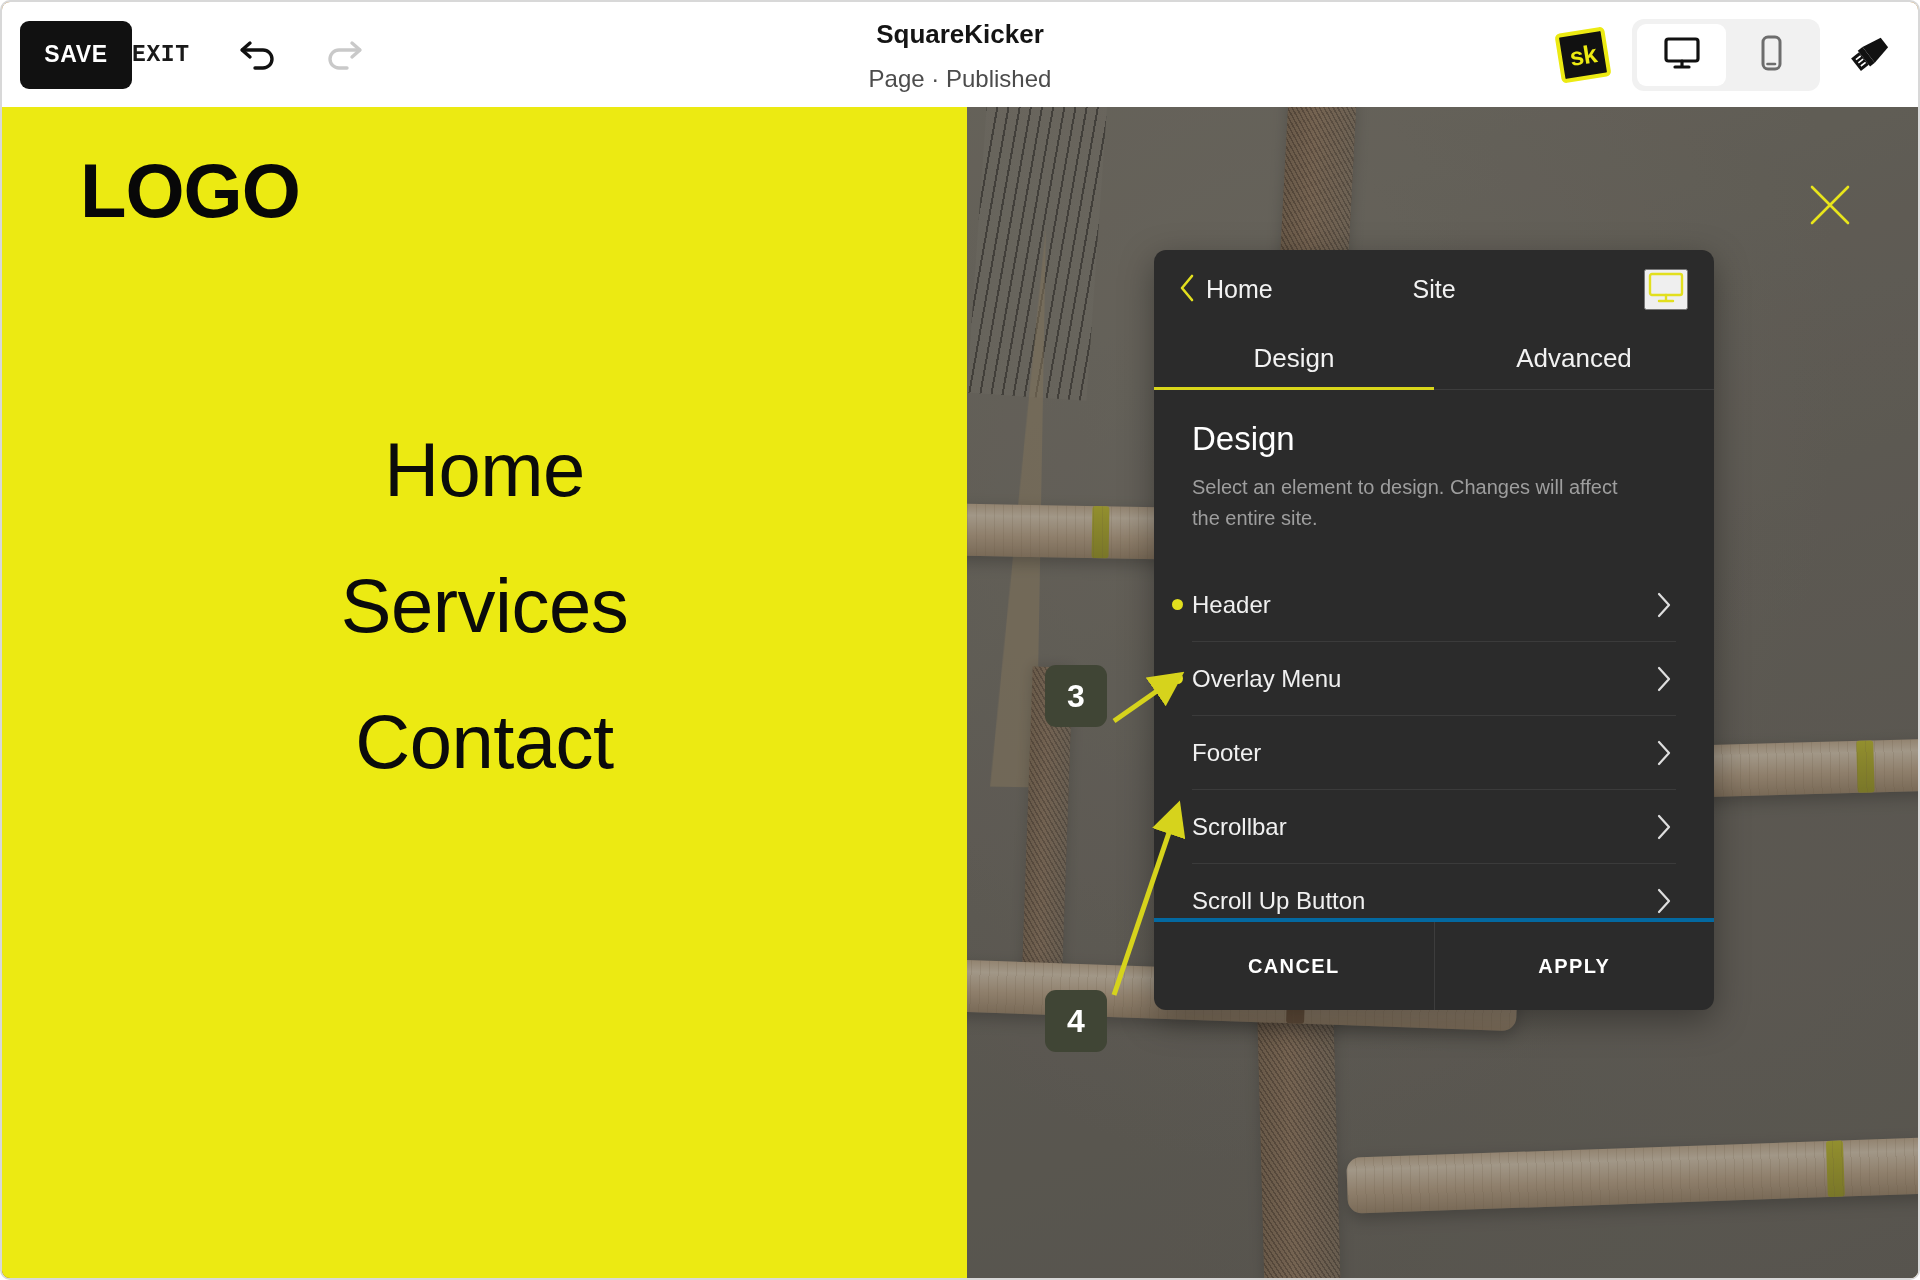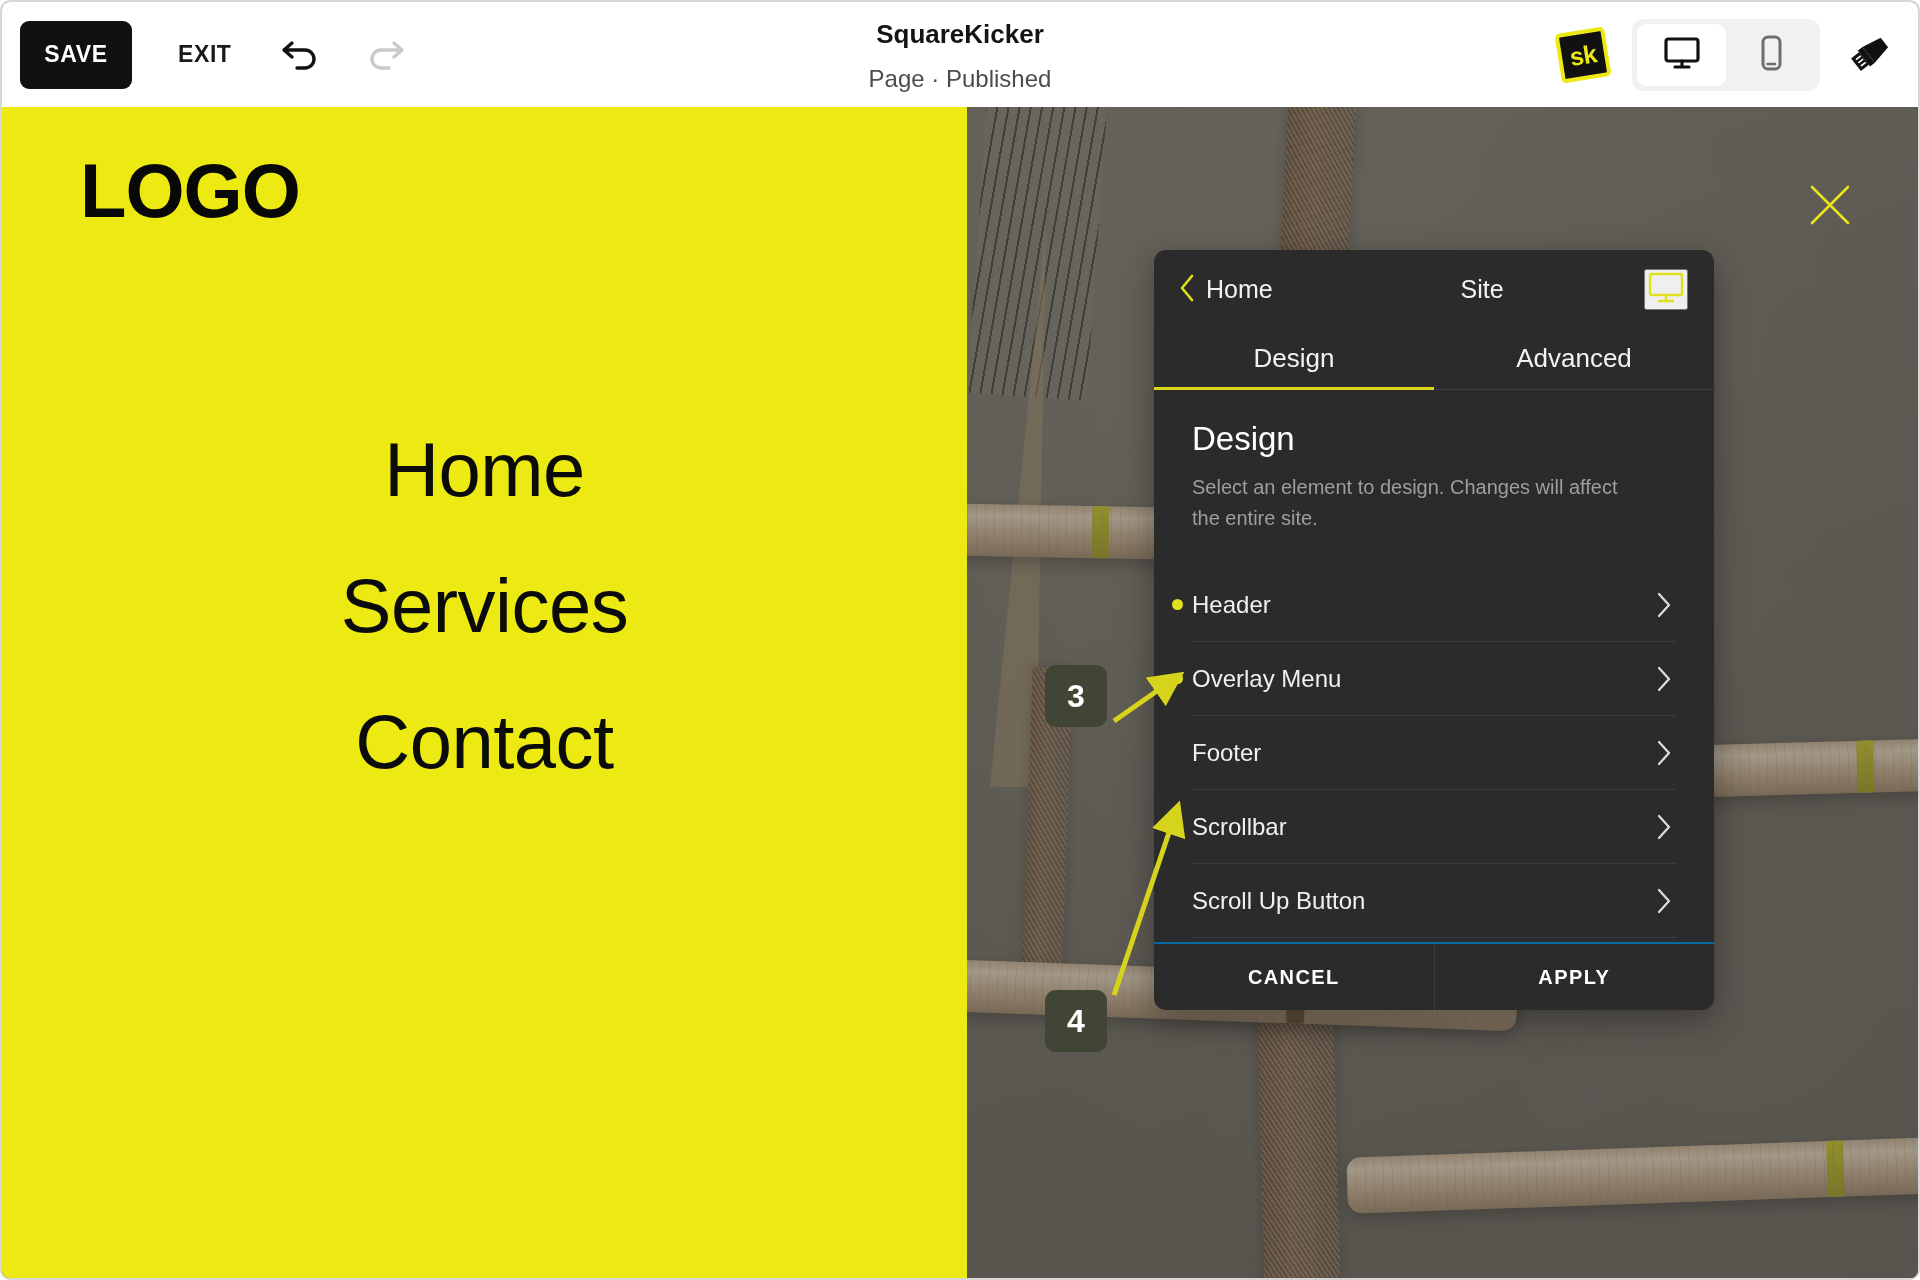--- a/index.html
+++ b/index.html
@@ -45,29 +45,28 @@
     font-weight: bold;
     letter-spacing: 0.6px;
     display: flex;
     align-items: center;
     justify-content: center;
     cursor: pointer;
     border: none;
   }
 
   .exit-button {
-    margin-left: 46px;
     font-size: 23px;
     font-weight: bold;
     letter-spacing: 0.6px;
     color: #1a1a1a;
     cursor: pointer;
     background: none;
     border: none;
-    font-family: Liberation Sans, sans-serif;
+    font-family: Liberation Mono, monospace;
   }
 
   .undo-button, .redo-button {
     margin-left: 44px;
     width: 48px;
     height: 48px;
     display: flex;
     align-items: center;
     justify-content: center;
     cursor: pointer;
@@ -339,21 +338,20 @@
     color: #f2f2f2;
     font-size: 25px;
     font-family: "Liberation Sans", sans-serif;
   }
   .panel-scope {
     position: absolute;
     left: 50%;
     transform: translateX(-50%);
     color: #f2f2f2;
     font-size: 25px;
-    margin-left: 48px;
   }
   .panel-device-icon {
     position: absolute;
     right: 26px;
     cursor: pointer;
     display: flex;
     align-items: center;
   }
 
   .panel-tabs {
@@ -426,22 +424,22 @@
   }
   .row-chevron {
     position: absolute;
     right: 4px;
     display: flex;
     align-items: center;
   }
 
   .panel-footer {
     display: flex;
-    height: 68px;
-    border-top: 2px solid #0369a1;
+    height: 92px;
+    border-top: 4px solid #0369a1;
     flex-shrink: 0;
   }
   .panel-footer button {
     flex: 1;
     background: none;
     border: none;
     color: #ffffff;
     font-size: 20px;
     font-weight: bold;
     letter-spacing: 1.4px;

